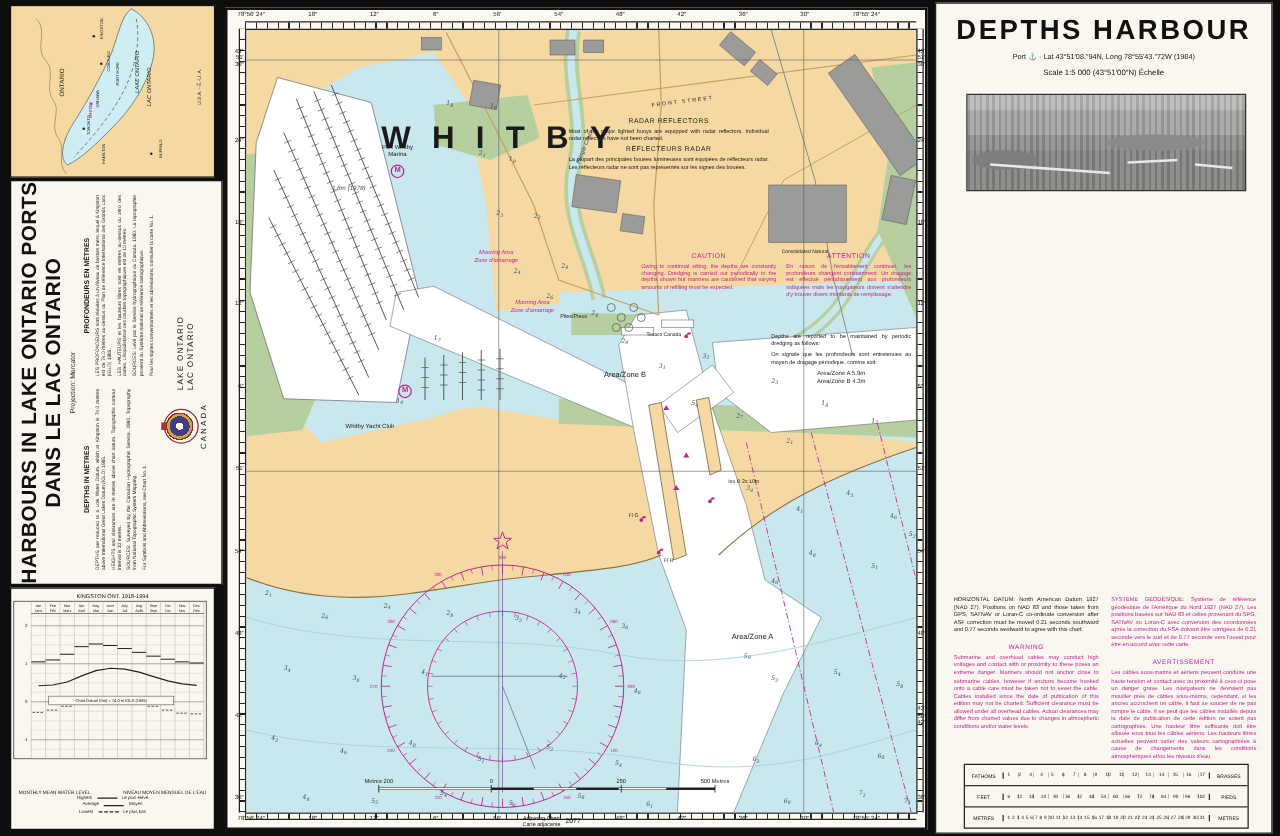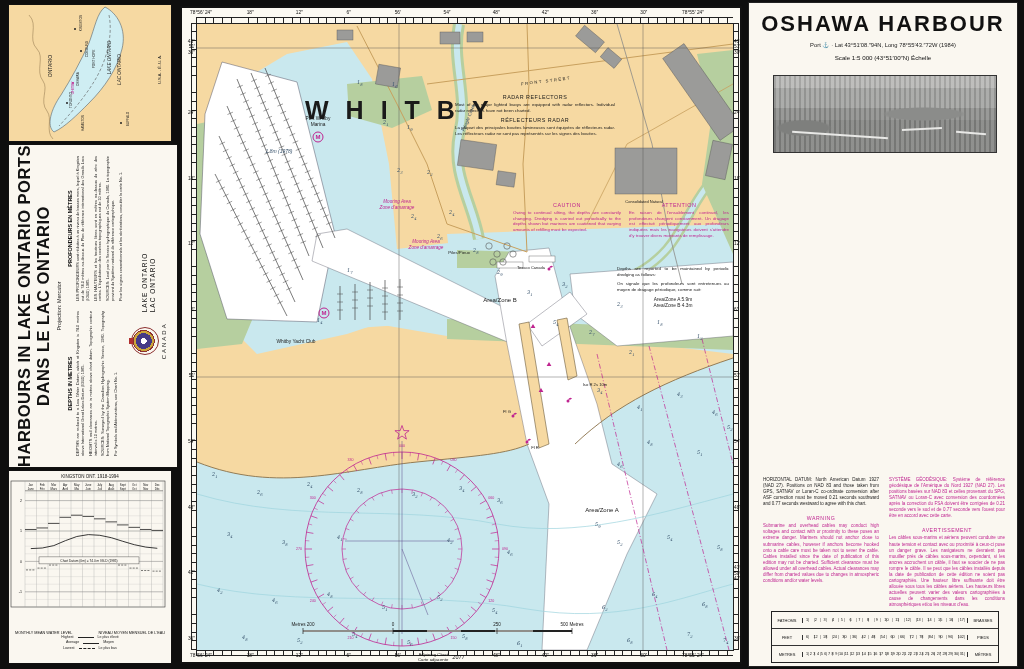--- a/index.html
+++ b/index.html
@@ -791,21 +791,21 @@
             <div class="nb">Depths are reported to be maintained by periodic dredging as follows:</div>
             <div class="nb">On signale que les profondeurs sont entretenues au moyen de dragage périodique, comme suit:</div>
             <div class="zline">Area/Zone A    5.9m</div>
             <div class="zline">Area/Zone B    4.3m</div>
           </div>
         </div>
     </div>
   </div>
 
   <div id="right-panel" class="panel">
-    <div id="rp-title">OSHAWA HARBOUR</div>
+    <div id="rp-title">DEPTHS HARBOUR</div>
     <div class="rp-pos">Port ⚓ · Lat 43°51′08.″94N,  Long 78°55′43.″72W (1984)</div>
     <div class="rp-scale">Scale 1:5 000 (43°51′00″N) Échelle</div>
     <div id="photo">
       <div class="bw" style="left:18px;top:58px;width:96px;transform:rotate(4deg);"></div>
       <div class="bw" style="left:128px;top:52px;width:40px;transform:rotate(-3deg);"></div>
       <div class="bw" style="left:182px;top:56px;width:30px;transform:rotate(5deg);"></div>
     </div>
     <div class="rp-cols">
       <div class="rp-col">
         <p class="blk">HORIZONTAL DATUM: North American Datum 1927 (NAD 27). Positions on NAD 83 and those taken from GPS, SATNAV or Loran-C co-ordinate conversion after ASF correction must be moved 0.21 seconds southward and 0.77 seconds westward to agree with this chart.</p>

